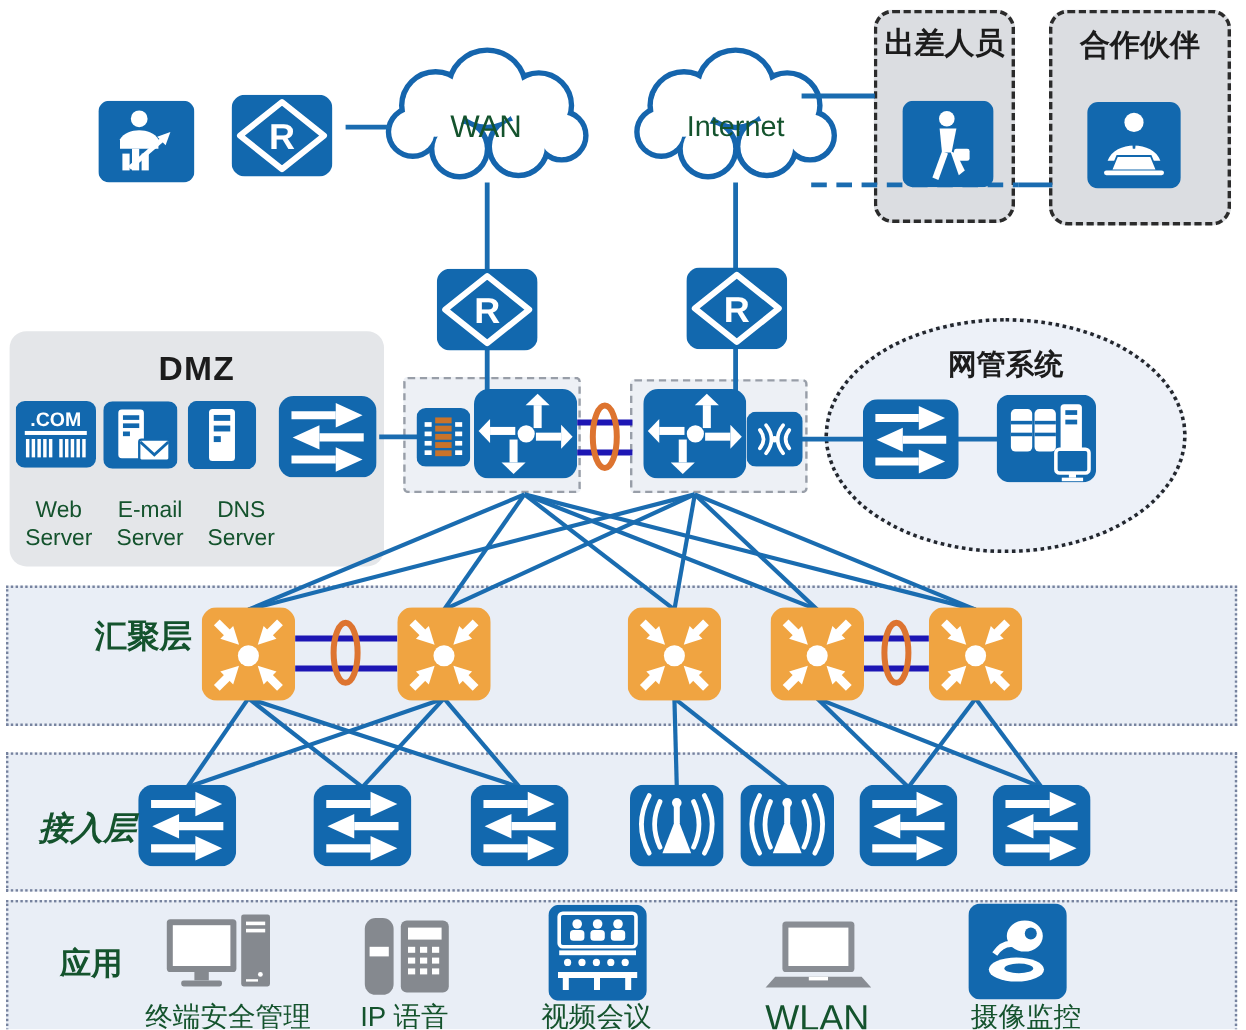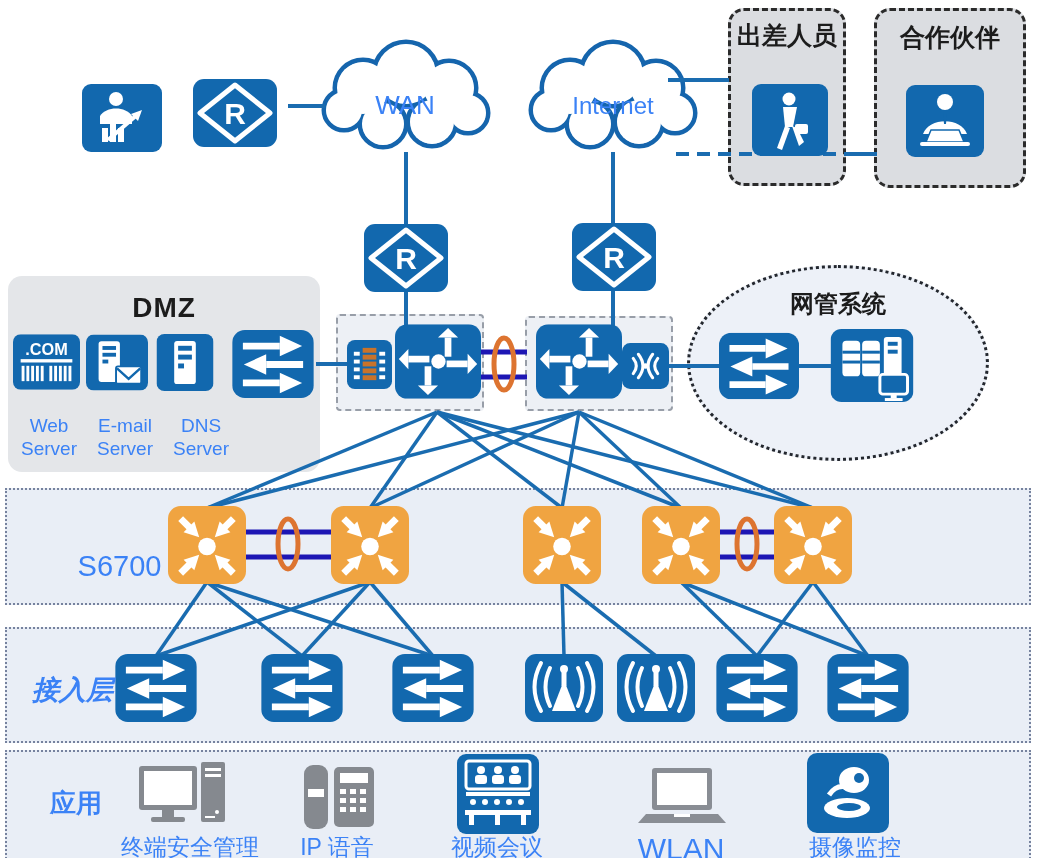--- a/index.html
+++ b/index.html
@@ -6,21 +6,21 @@
   .canvas{position:relative;width:1038px;height:858px;background:#ffffff;overflow:hidden;
           font-family:"Liberation Sans",sans-serif;color:#1d1d1d;}
   
   .gbox{position:absolute;box-sizing:border-box;}
   .dashbox{background:#dbdde1;border:3px dashed #2b2b2b;border-radius:16px;}
   .coredash{background:#edf0f5;border:2px dashed #989ea8;border-radius:4px;}
   .dmzbox{background:#e4e6e9;border-radius:14px;}
   .nmsellipse{background:#edf1f8;border:3px dotted #23272e;border-radius:50%;}
   .band{background:#e9eef6;border:2px dotted #76829e;}
   .titlein{position:relative;display:block;text-align:center;font-weight:600;color:#1c1c1c;}
-  .lbl{position:absolute;text-align:center;color:#3b82f6;}
+  .lbl{position:absolute;text-align:center;color:#14532d;}
   
   .dev{position:absolute;z-index:3;}
   .dev svg{width:100%;height:100%;display:block;}
   .lines{position:absolute;left:0;top:0;z-index:2;}
   .boxes{z-index:1;}
   .toptext{z-index:4;}
 </style>
 </head>
 <body>
 
@@ -561,21 +561,21 @@
       <svg viewBox="0 0 96 64">
         <use href="#sym-laptop"></use>
       </svg>
     </div>
   <div class="dev" style="left:807px;top:753px;width:82px;height:80px;">
       <svg viewBox="0 0 82 80">
         <use href="#sym-cam"></use>
       </svg>
     </div>
 
-  <div class="lbl toptext" style="left:62px;top:550px;width:115px;font-size:29px;">S6700</div>
+  <div class="lbl toptext" style="left:62px;top:512px;width:115px;font-size:27px;font-weight:600;">汇聚层</div>
   <div class="lbl toptext" style="left:20px;top:672px;width:105px;font-size:27px;font-weight:600;font-style:italic;">接入层</div>
   <div class="lbl toptext" style="left:36px;top:786px;width:80px;font-size:26px;font-weight:600;">应用</div>
 
   <div class="lbl toptext" style="left:14px;top:414px;width:70px;font-size:19px;line-height:23px;">
     <span>Web</span><br>
     <span>Server</span>
   </div>
   <div class="lbl toptext" style="left:88px;top:414px;width:74px;font-size:19px;line-height:23px;">
     <span>E-mail</span><br>
     <span>Server</span>

